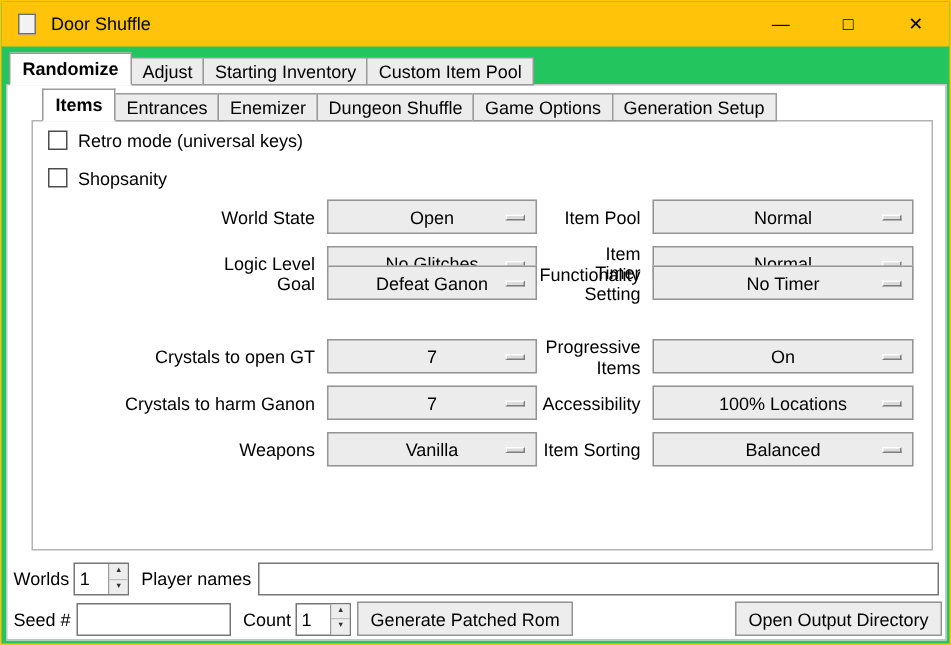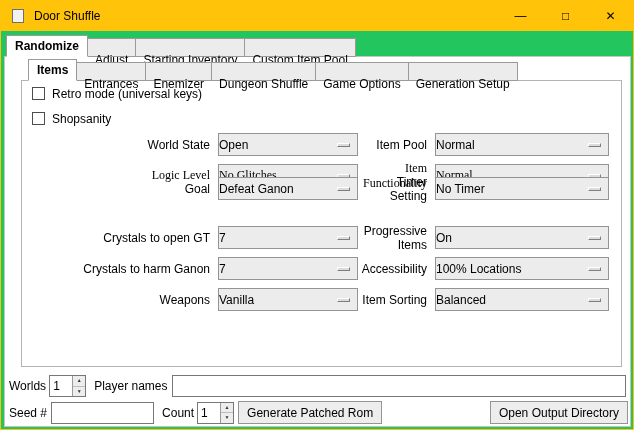--- a/index.html
+++ b/index.html
@@ -44,42 +44,42 @@
     background: #fff; border: 1px solid #b3b3b3;
   }
   
   .tabrow { position: absolute; display: flex; align-items: flex-end; z-index: 3; }
   .outer-tabs { left: 5px; top: 34px; height: 22px; }
   .inner-tabs { left: 27px; top: 58px; height: 22px; }
   .tab {
     background: #ececec;
     border: 1px solid #9a9a9a;
     height: 19px; margin-top: 3px;
-    padding: 14px 7px 3px;
+    padding: 2px 7px 3px;
     white-space: nowrap;
   }
   .tab + .tab { margin-left: -1px; }
   .tab.sel {
     background: #fff;
     height: 22px; margin-top: 0;
     padding: 3px 8px 4px;
     border-bottom: 1px solid #fff;
     position: relative; z-index: 4; font-weight: bold;
   }
   
   .cbrow { position: absolute; left: 31px; display: flex; align-items: center; gap: 7px; height: 15px; z-index: 2; }
   .cb { width: 13px; height: 13px; background: #fff; border: 1px solid #4d4d4d; }
   
   .optrow { position: absolute; left: 20px; width: 601px; height: 23px; display: flex; align-items: center; z-index: 2; }
   .lbl-l { width: 197px; text-align: right; padding-right: 8px; }
   .lbl-r { flex: 1; text-align: right; padding-right: 8px; }
   .dd {
     position: relative; height: 23px;
     background: #ececec; border: 1px solid #949494;
-    display: flex; align-items: center; 
+    display: flex; align-items: center; justify-content: center;
   }
   .dd-l { width: 140px; }
   .dd-r { width: 174px; margin-right: 13px; }
   .ind {
     position: absolute; right: 7px; top: 9px;
     width: 13px; height: 4px; background: #dcdcdc;
     border: 1px solid; border-color: #ffffff #7e7e7e #7e7e7e #ffffff;
   }
   
   .brow1 { position: absolute; left: 8px; right: 7px; top: 374px; height: 22px; display: flex; align-items: center; z-index: 2; }
@@ -156,21 +156,21 @@
     <span class="dd dd-l">
         <span>Open</span>
         <span class="ind"></span>
       </span>
     <span class="lbl-r">Item Pool</span>
     <span class="dd dd-r">
         <span>Normal</span>
         <span class="ind"></span>
       </span>
   </div>
-  <div class="optrow" style="top:163px;font-family:Liberation Serif, serif;">
+  <div class="optrow" style="top:163px;">
     <span class="lbl-l">Logic Level</span>
     <span class="dd dd-l">
         <span>No Glitches</span>
         <span class="ind"></span>
       </span>
     <span class="lbl-r">Item Functionality</span>
     <span class="dd dd-r">
         <span>Normal</span>
         <span class="ind"></span>
       </span>

